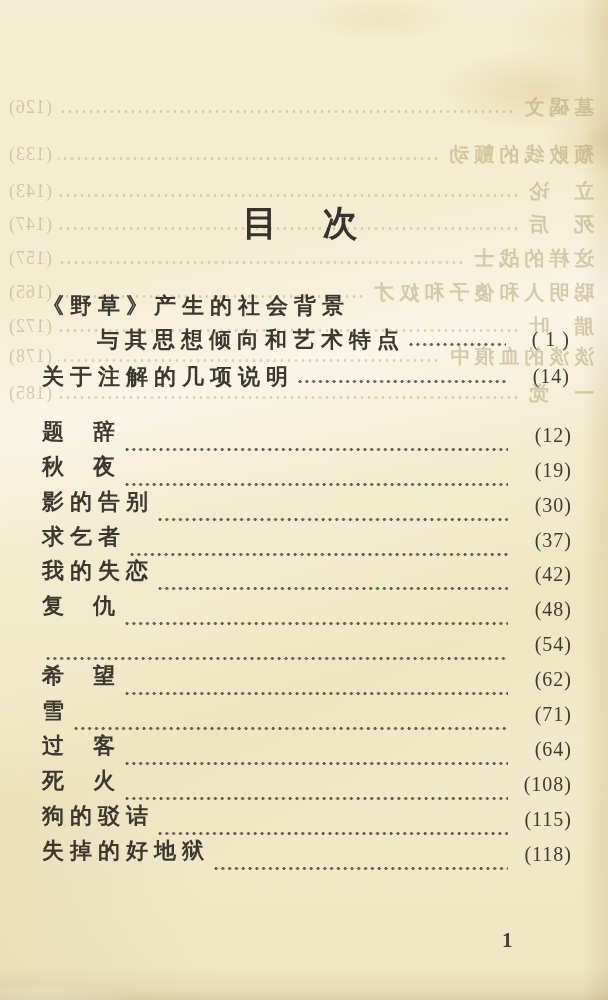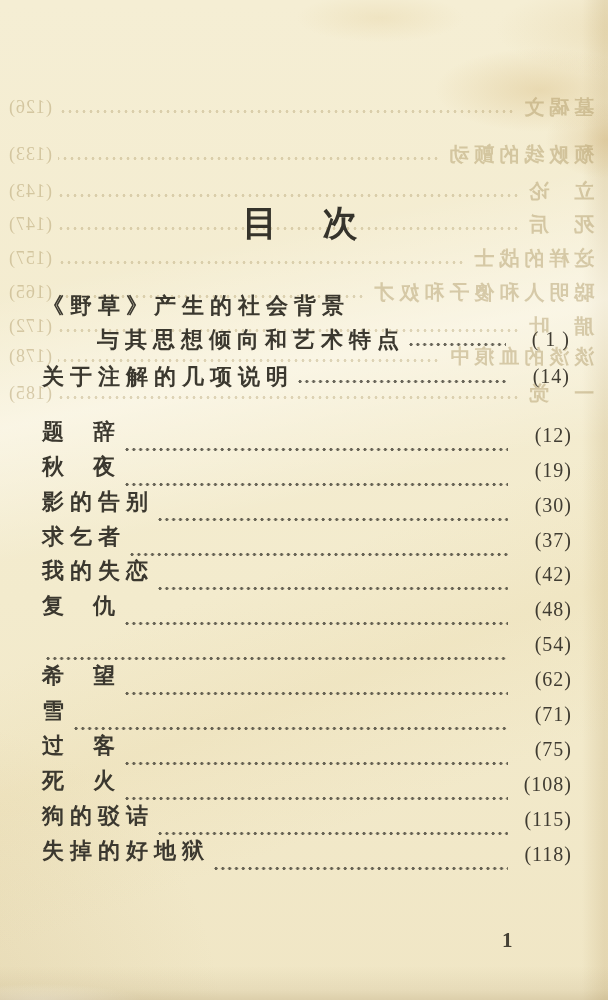--- a/index.html
+++ b/index.html
@@ -200,21 +200,21 @@
           <span class="toc-page">(62)</span>
         </div>
         <div class="toc-row">
           <span class="toc-title">雪</span>
           <span class="leader"></span>
           <span class="toc-page">(71)</span>
         </div>
         <div class="toc-row">
           <span class="toc-title">过  客</span>
           <span class="leader"></span>
-          <span class="toc-page">(75)</span>
+          <span class="toc-page">(64)</span>
         </div>
         <div class="toc-row">
           <span class="toc-title">死  火</span>
           <span class="leader"></span>
           <span class="toc-page">(108)</span>
         </div>
         <div class="toc-row">
           <span class="toc-title">狗的驳诘</span>
           <span class="leader"></span>
           <span class="toc-page">(115)</span>

